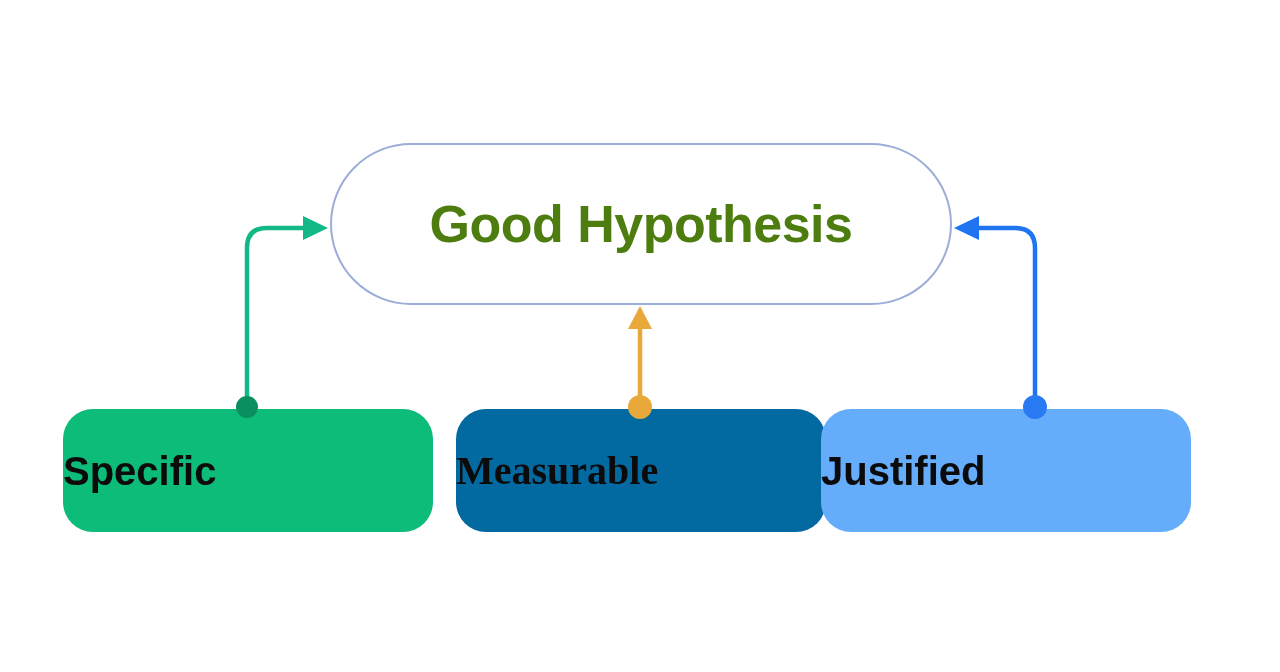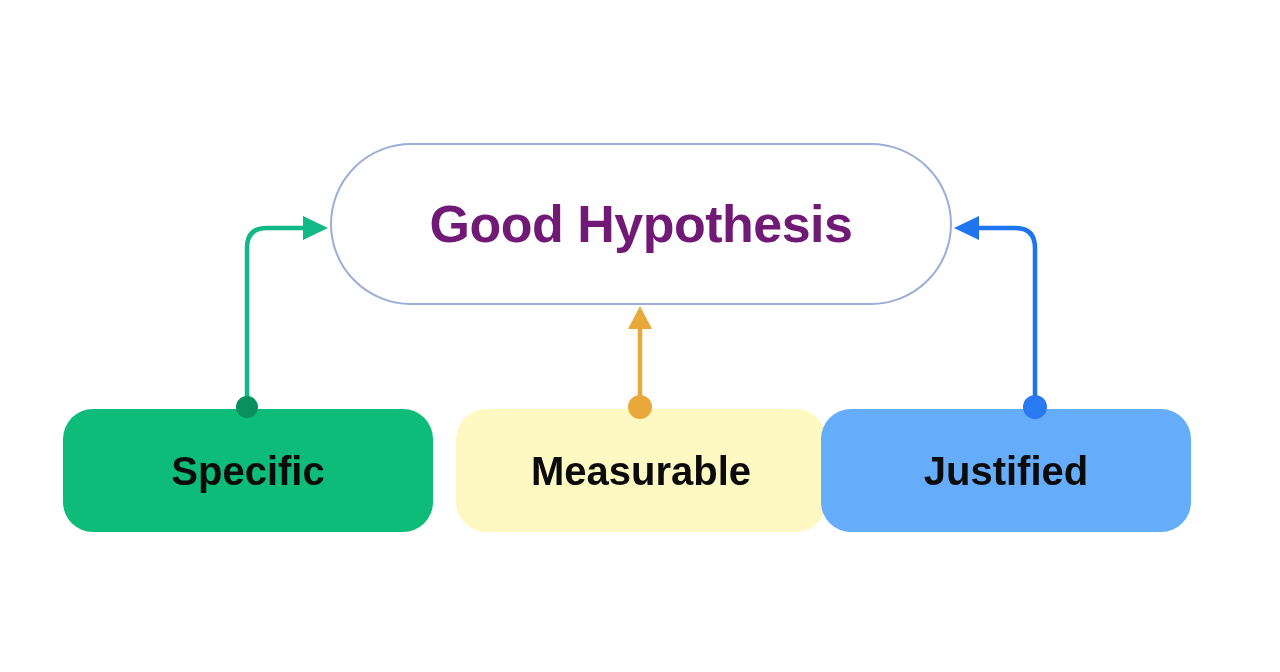--- a/index.html
+++ b/index.html
@@ -41,34 +41,34 @@
     border-radius: 81px;
     background: #ffffff;
     display: flex;
     align-items: center;
     justify-content: center;
     z-index: 3;
   }
   .hub-label {
     font-size: 52px;
     font-weight: bold;
-    color: #701a75;
+    color: #4d7c0f;
     letter-spacing: -0.5px;
     line-height: 1;
     white-space: nowrap;
   }
   
   .crit-node {
     position: absolute;
     top: 409px;
     height: 123px;
     border-radius: 30px;
     display: flex;
     align-items: center;
-    justify-content: center;
+    justify-content: flex-start;
     z-index: 2;
   }
   .crit-label {
     font-size: 40px;
     font-weight: bold;
     color: #0b0b0b;
     line-height: 1;
     white-space: nowrap;
   }
   #node-specific   { left: 63px;  width: 370px; }
@@ -105,21 +105,21 @@
   </svg>
 
   <div class="hub-node">
     <span class="hub-label">Good Hypothesis</span>
   </div>
 
   <div class="crit-node" id="node-specific" style="background:#0dbc79;">
     <span class="crit-label">Specific</span>
   </div>
 
-  <div class="crit-node" id="node-measurable" style="background:#fef9c3;">
+  <div class="crit-node" id="node-measurable" style="background:#0369a1;font-family:Liberation Serif, serif;">
     <span class="crit-label">Measurable</span>
   </div>
 
   <div class="crit-node" id="node-justified" style="background:#65adfa;">
     <span class="crit-label">Justified</span>
   </div>
 
   <div class="anchor-dot" style="left:236px; top:396px; width:22px; height:22px; background:#0a8f5e;"></div>
   <div class="anchor-dot" style="left:628px; top:395px; width:24px; height:24px; background:#e8a93a;"></div>
   <div class="anchor-dot" style="left:1023px; top:395px; width:24px; height:24px; background:#2979f2;"></div>

